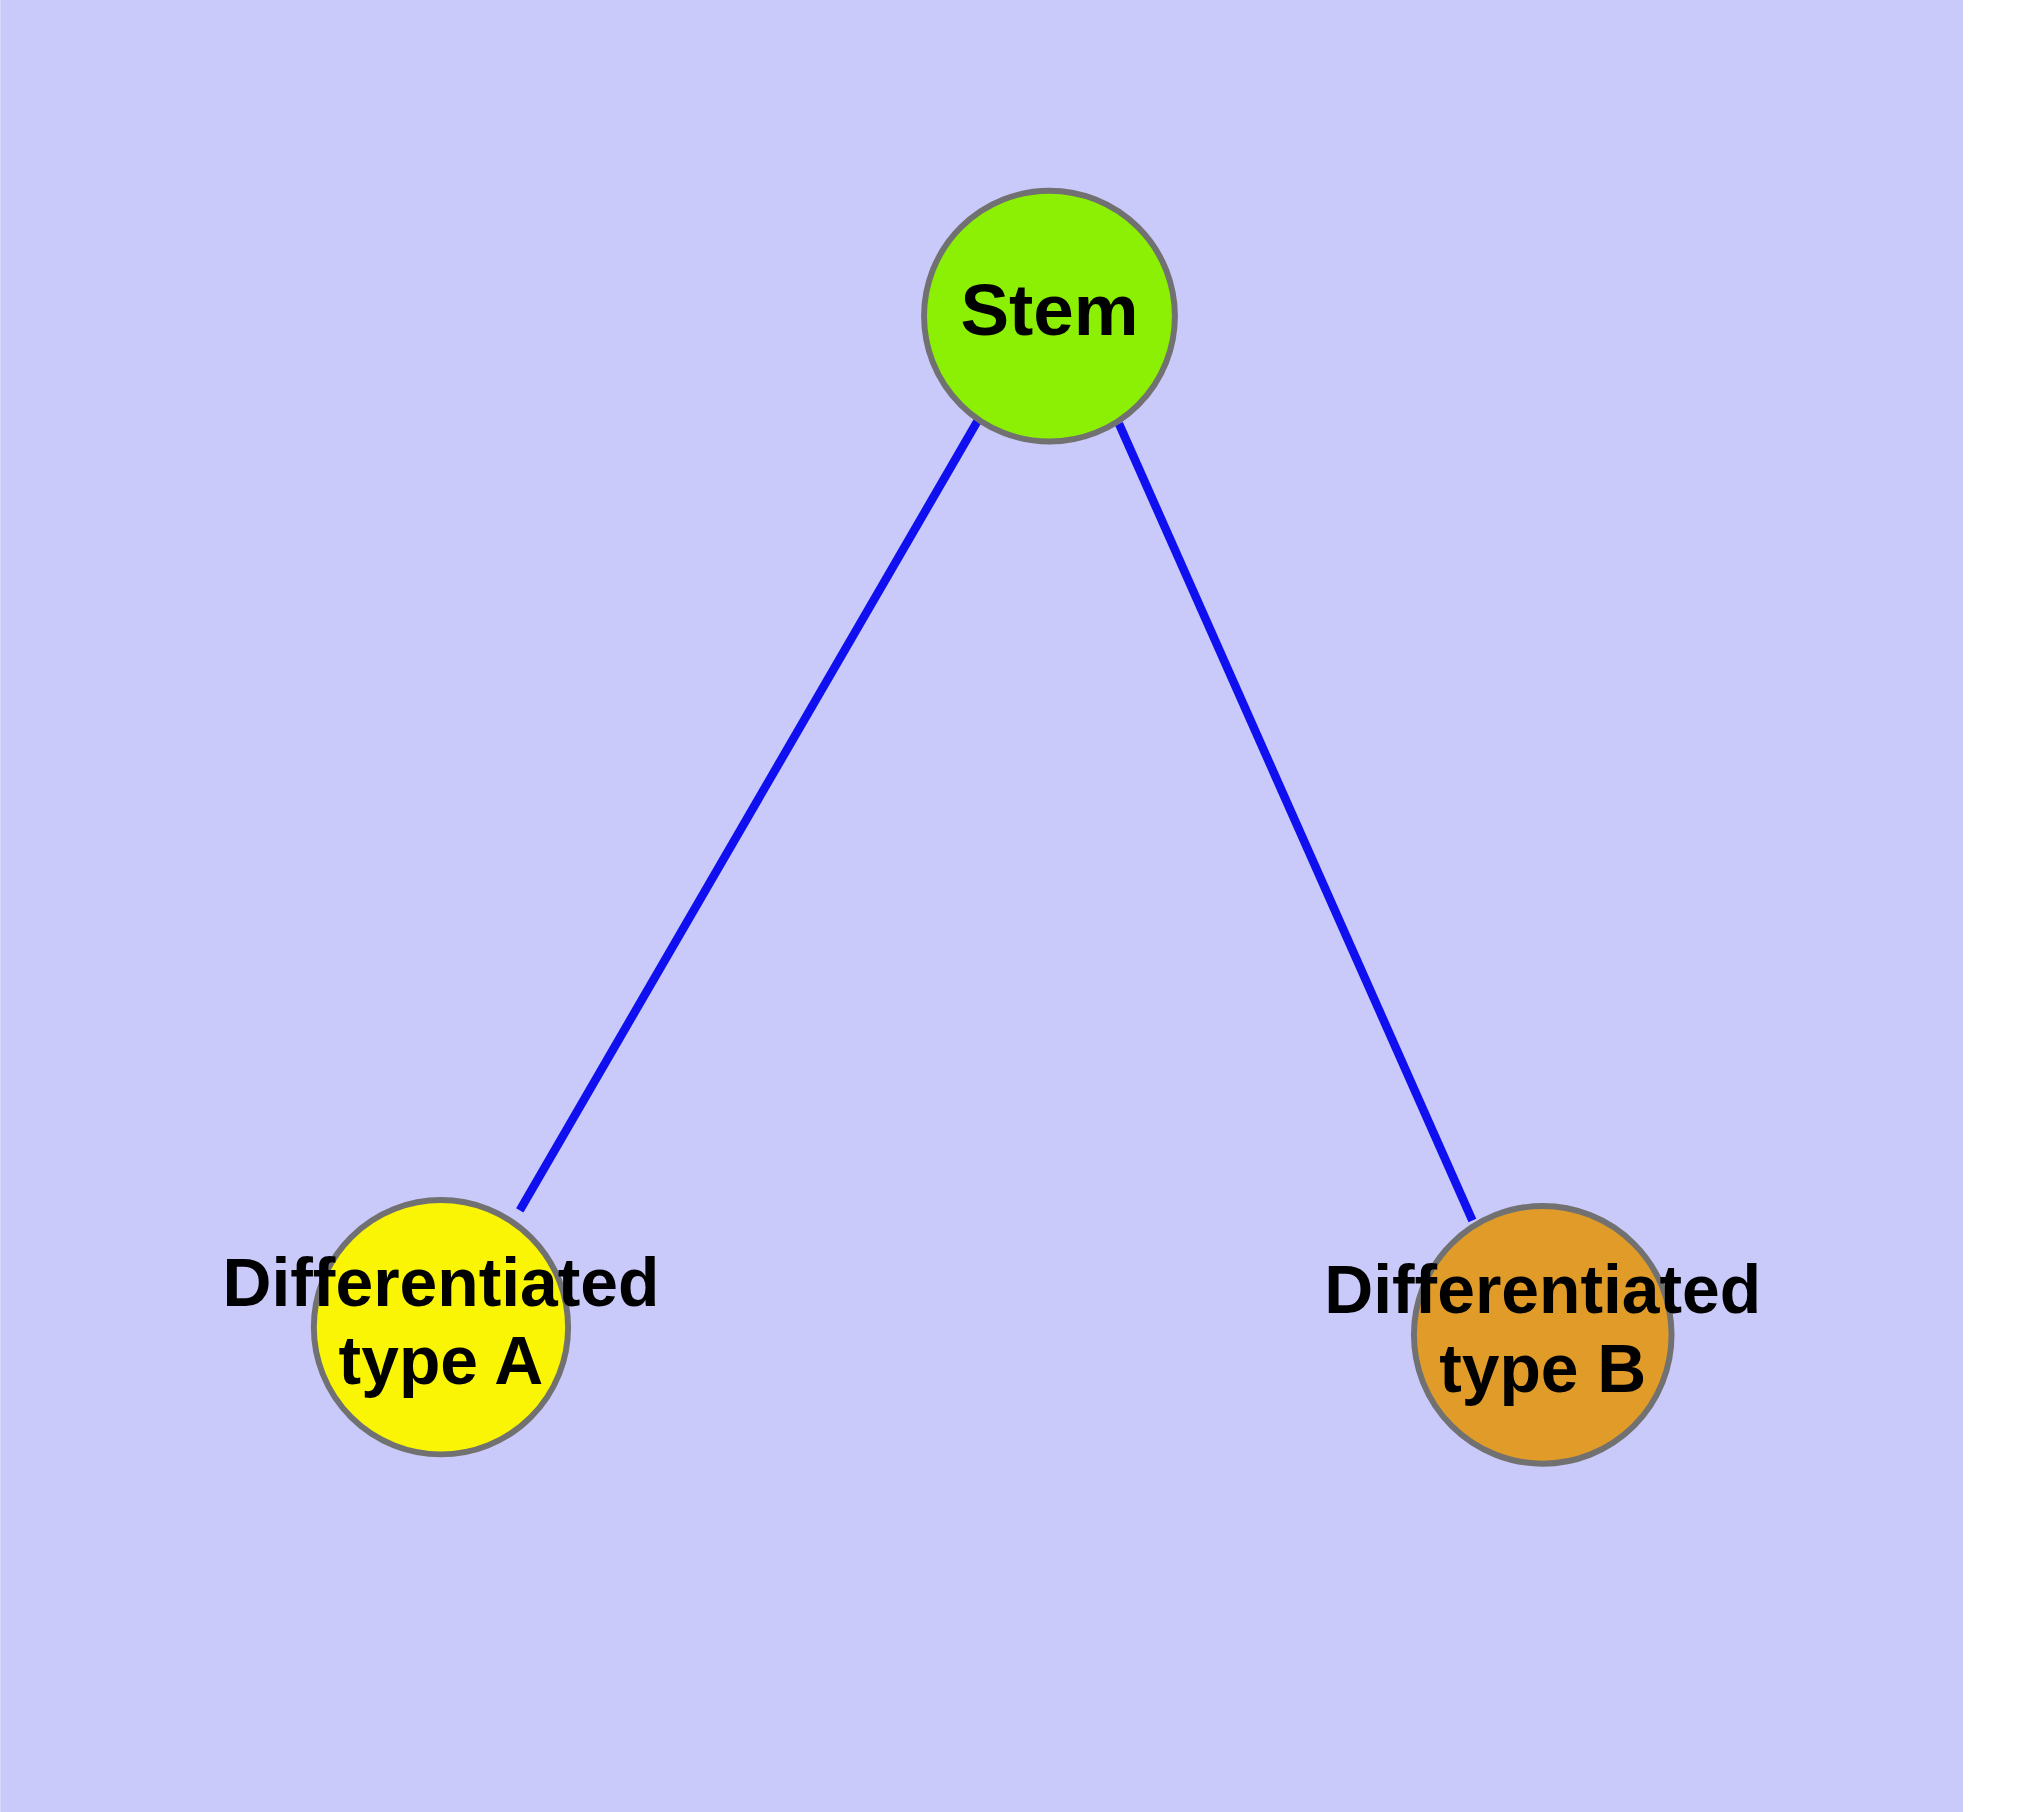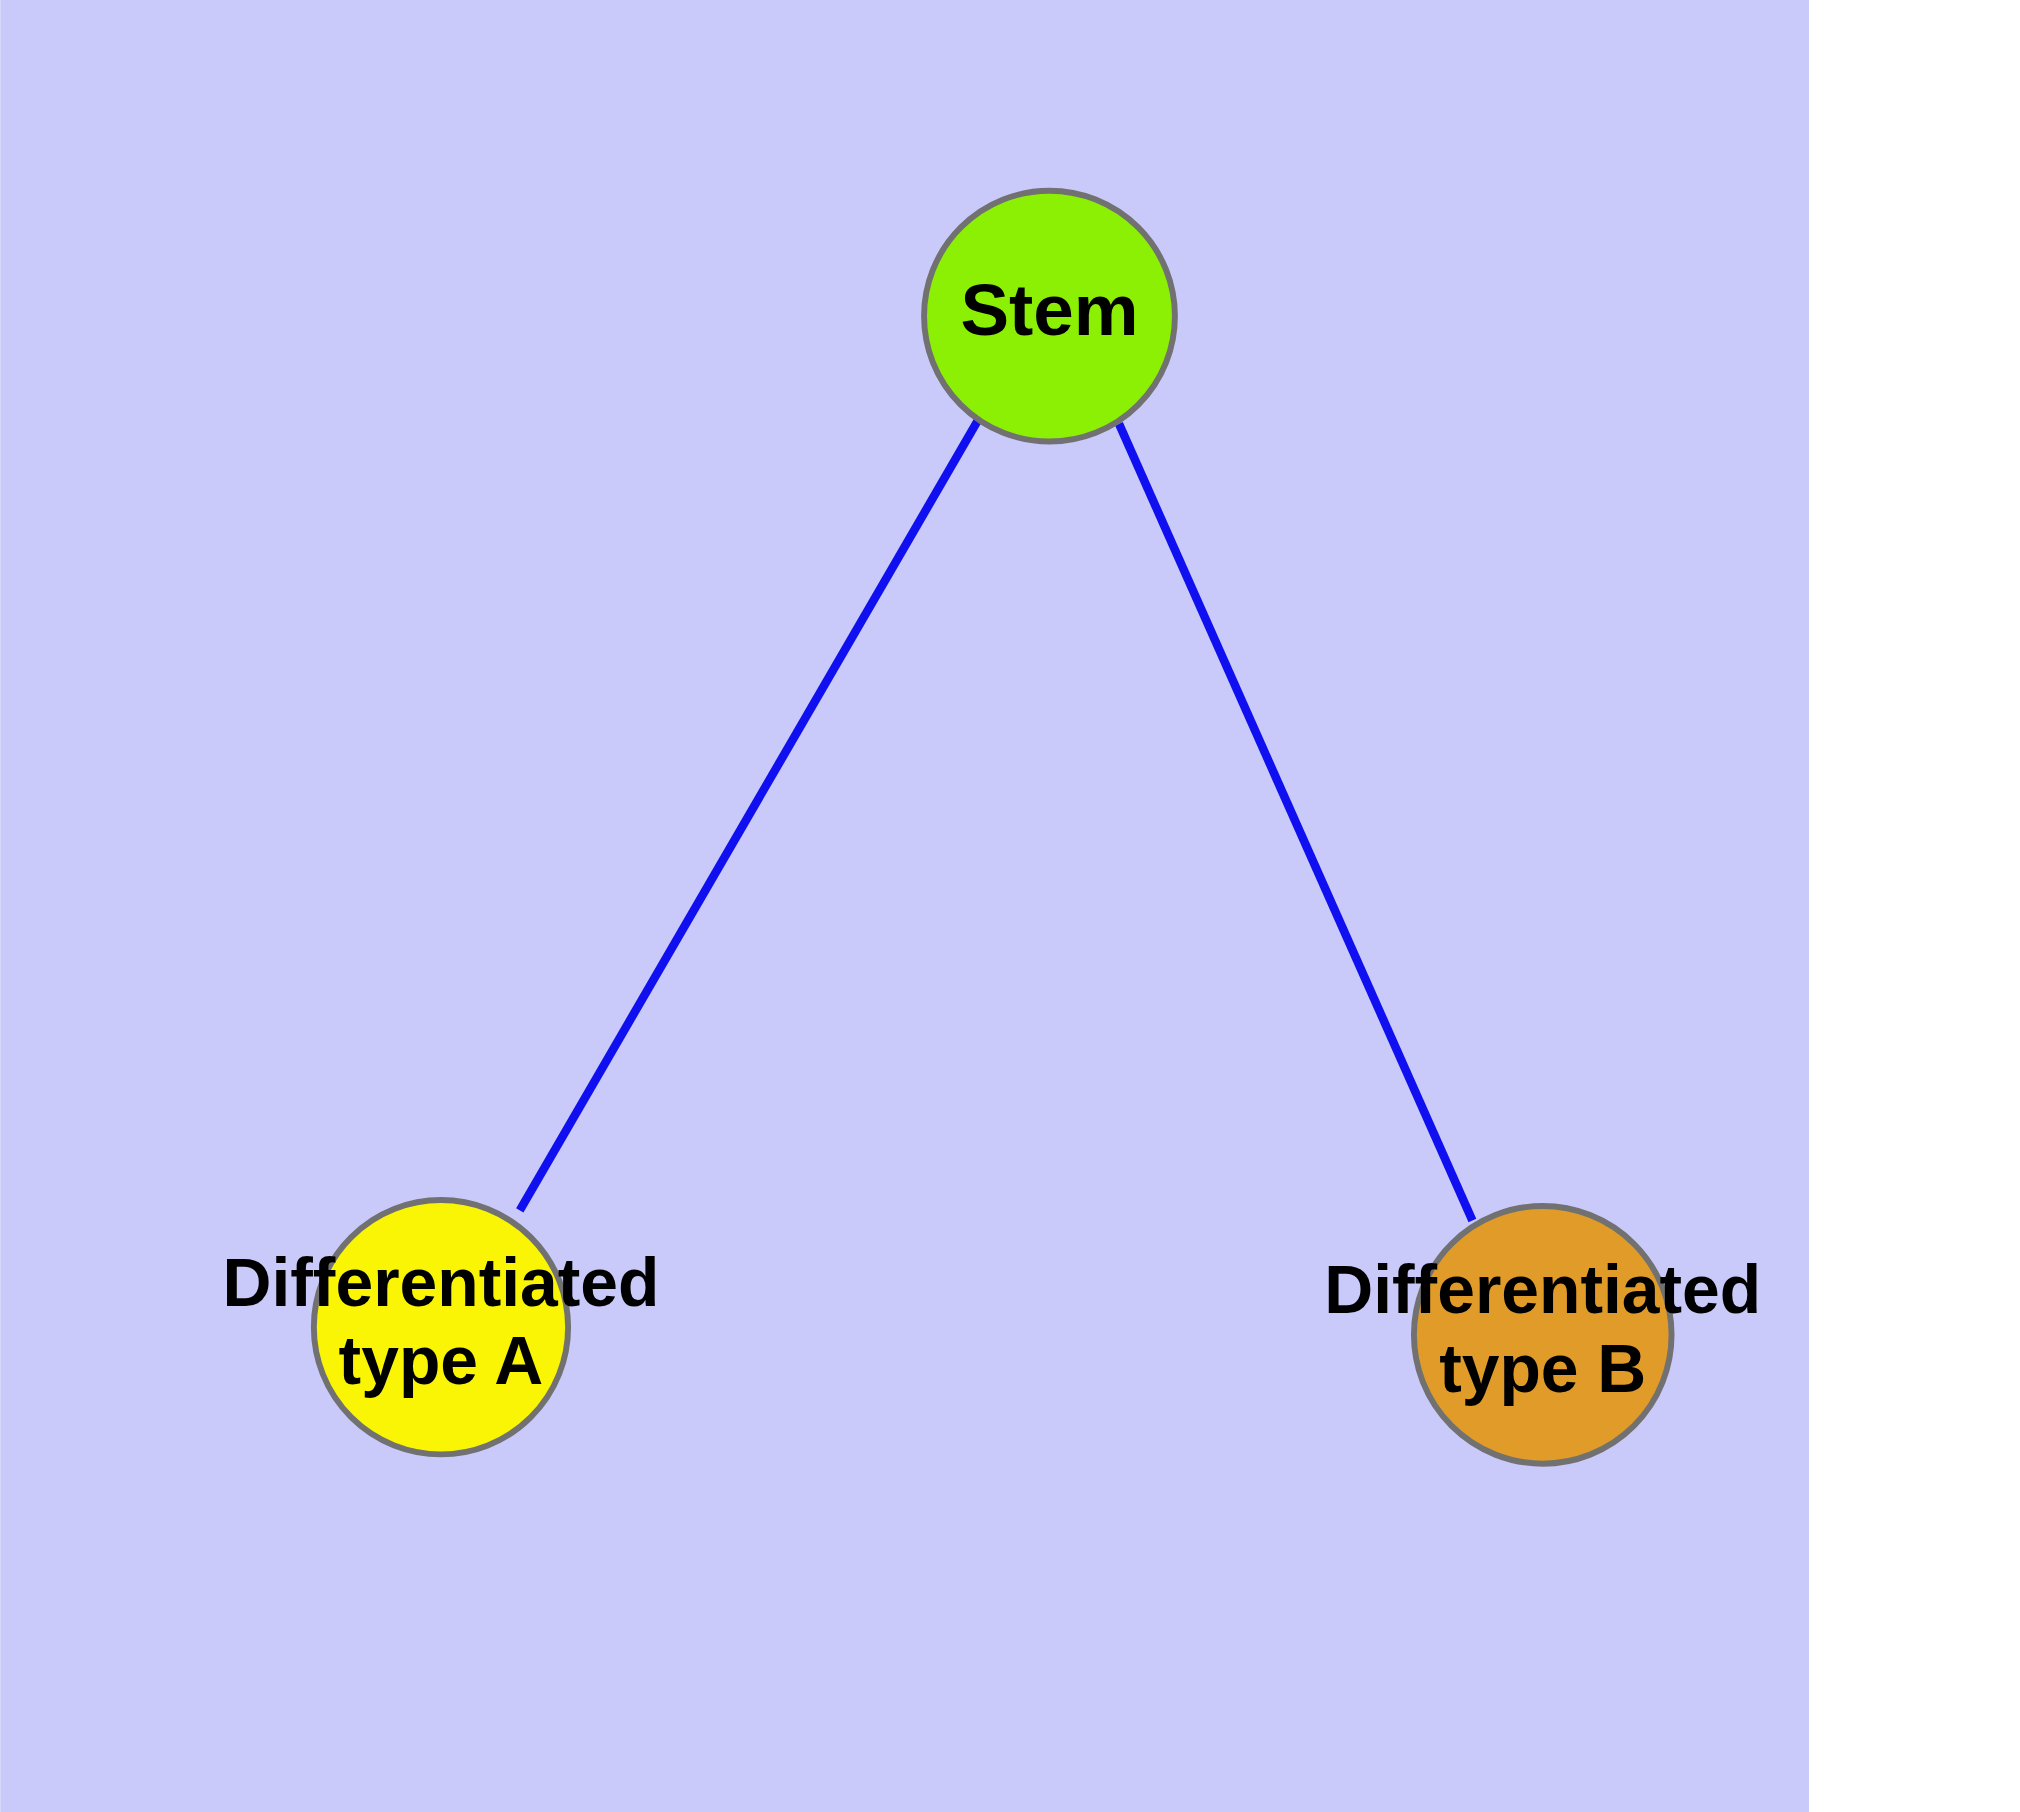--- a/index.html
+++ b/index.html
@@ -29,21 +29,21 @@
     fill: #000000;
     dominant-baseline: middle;
   }
   .edge-line {
     stroke-linecap: butt;
   }
 </style>
 </head>
 <body>
 
-<div id="canvas" style="width: 1809px; height: 1812px;">
+<div id="canvas" style="width: 1963px; height: 1812px;">
   <svg id="graph-svg" viewBox="0 0 2384 2138" xmlns="http://www.w3.org/2000/svg" style="width: 2021px; height: 1812px;">
     <rect id="bg-rect" x="0" y="0" width="2384" height="2138" fill="#CACAFA"></rect>
     <g id="edges-group">
         <line class="edge-line" x1="1153" y1="497" x2="613" y2="1428" stroke="#0F0FF0" stroke-width="10"></line>
         <line class="edge-line" x1="1320" y1="500" x2="1737" y2="1440" stroke="#0F0FF0" stroke-width="10"></line>
       </g>
     <g id="nodes-group">
         <g>
           <circle cx="1238" cy="373" r="148" fill="#8CF004" stroke="#717171" stroke-width="7"></circle>
           <text class="node-label" x="1238" y="373" text-anchor="middle" font-size="86" fill="#000000">Stem</text>

